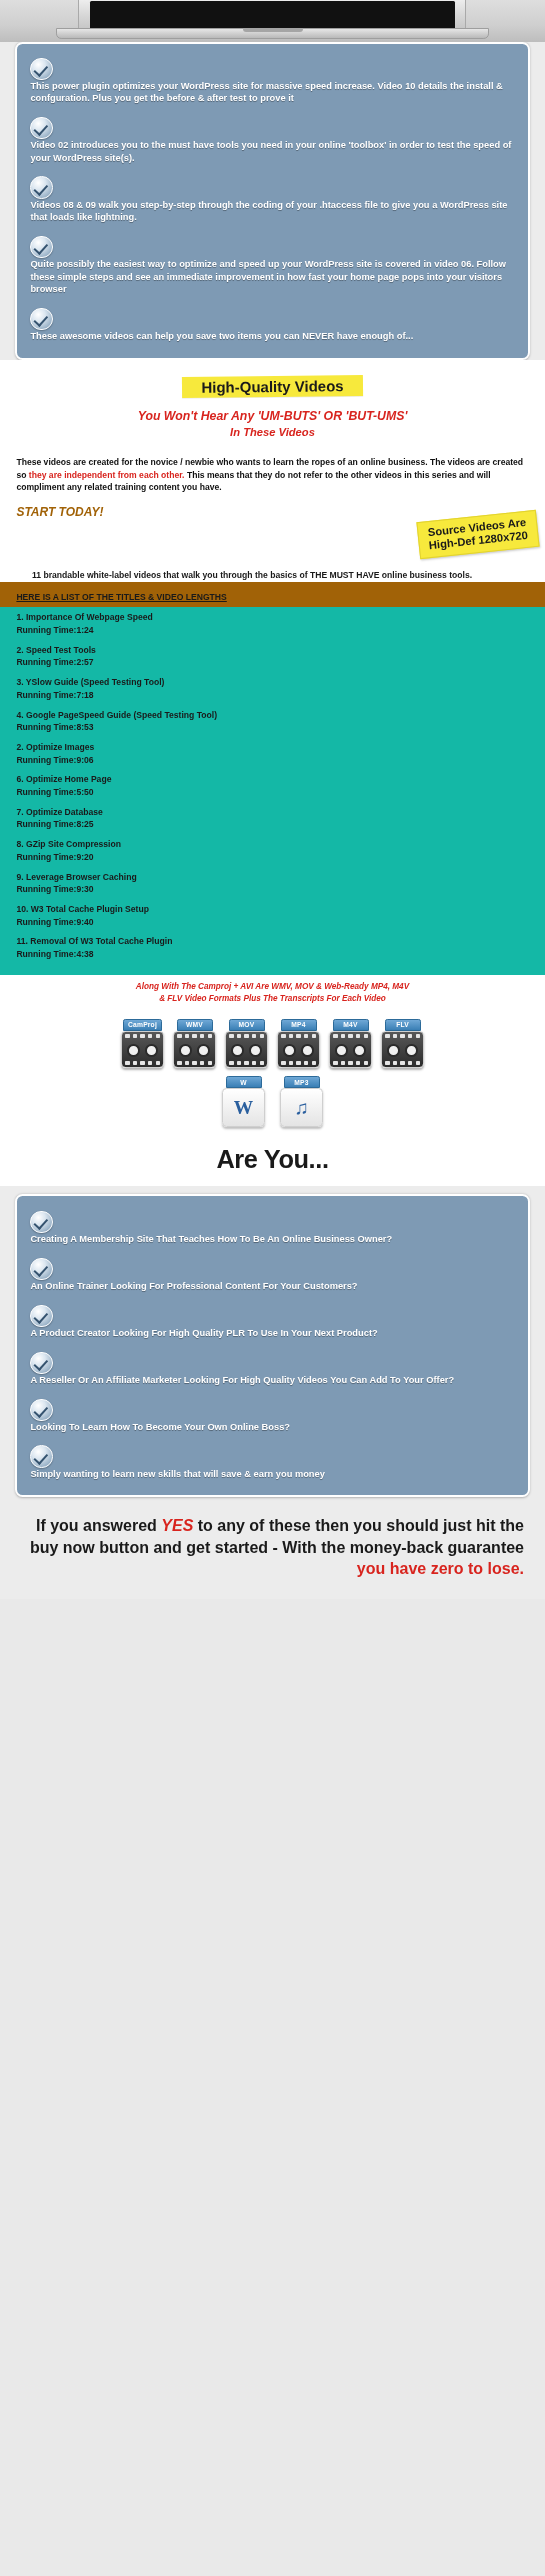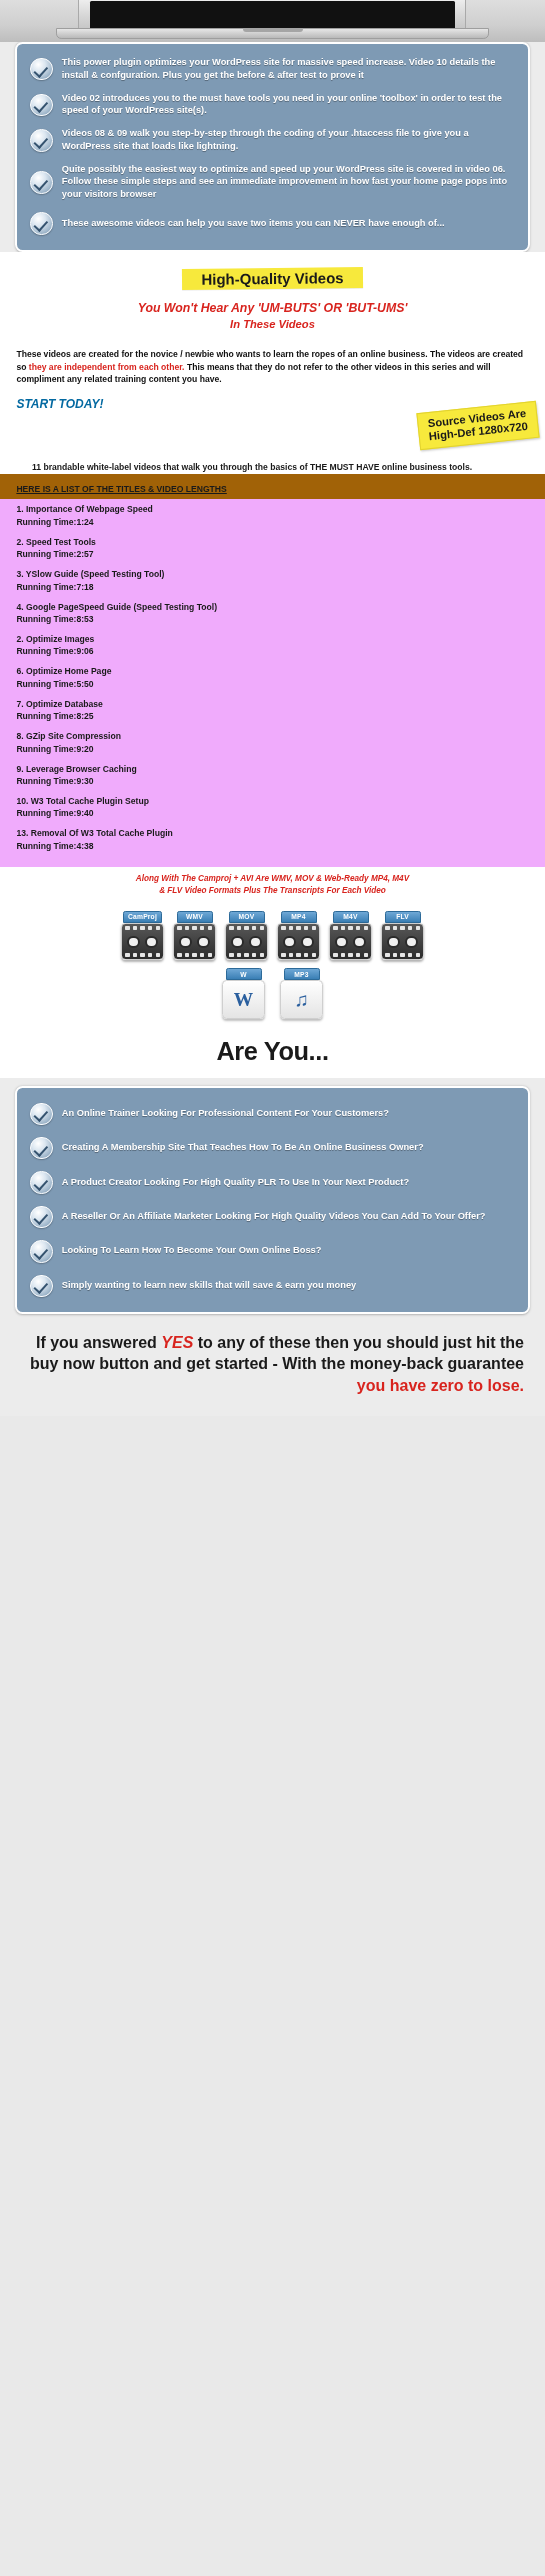--- a/index.html
+++ b/index.html
@@ -46,22 +46,23 @@
   .blue-panel {
     margin:0 15px;
     background:#7e9ab4;
     border:2.2px solid #ffffff;
     border-radius:7.5px;
     padding:12px 13.4px 13.4px 13.4px;
     box-shadow:0 0.7px 2.2px rgba(0,0,0,.25);
   }
   .feature-row {
     display:flex;
-    align-items:center;
+    align-items:flex-start;
     margin-bottom:10.5px;
+    flex-direction:column;
   }
   .feature-row:last-child { margin-bottom:1.5px; }
   .tick {
     flex:0 0 auto;
     width:22.4px; height:22.4px;
     border-radius:50%;
     background:radial-gradient(circle at 35% 28%, #ffffff 0%, #dbe6f0 35%, #9cb4c9 75%, #6e88a0 100%);
     border:1.5px solid #ffffff;
     position:relative;
     margin-right:9px;
@@ -128,21 +129,21 @@
     background:#ffffff;
     padding:10.5px 16.4px 4.5px 16.4px;
     text-align:left;
     font-size:8.6px;
     line-height:1.45;
     font-weight:bold;
     color:#111;
   }
   .copy .red { color:#d8241e;margin-top:48px; }
   .start-today {
-    color:#0369a1;
+    color:#a16207;
     font-style:italic;
     font-weight:bold;
     font-size:12px;
     margin:10.5px 0 0 0;
   }
   .sourcebox-wrap {
     position:relative;
     height:43px;
   }
   .sourcebox {
@@ -166,21 +167,21 @@
     line-height:1.5;
   }
   .list-heading {
     background:#a16207;
     padding:10.5px 16.4px 4.5px 16.4px;
     font-size:8.6px;
     font-weight:bold;
     text-decoration:underline;
   }
   .titles {
-    background:#f0abfc;
+    background:#14b8a6;
     padding:4.5px 16.4px 7.5px 16.4px;
   }
   .title-item {
     font-size:8.6px;
     font-weight:bold;
     line-height:1.45;
     margin-bottom:7.5px;
   }
 
   
@@ -415,21 +416,21 @@
     </div>
     <div class="title-item">
       <div>9. Leverage Browser Caching</div>
       <div>Running Time:9:30</div>
     </div>
     <div class="title-item">
       <div>10. W3 Total Cache Plugin Setup</div>
       <div>Running Time:9:40</div>
     </div>
     <div class="title-item">
-      <div>13. Removal Of W3 Total Cache Plugin</div>
+      <div>11. Removal Of W3 Total Cache Plugin</div>
       <div>Running Time:4:38</div>
     </div>
   </div>
 
   <div class="formats-note">
     <div>Along With The Camproj + AVI Are WMV, MOV &amp; Web-Ready MP4, M4V</div>
     <div>&amp; FLV Video Formats Plus The Transcripts For Each Video</div>
   </div>
 
   <div class="icons-row">
@@ -583,25 +584,25 @@
     </div>
   </div>
 
   <div class="areyou">Are You...</div>
 
   <div class="bottom-panel-wrap">
     <div class="blue-panel2">
 
       <div class="feature-row">
         <span class="tick"></span>
-        <span class="feature-text">An Online Trainer Looking For Professional Content For Your Customers?</span>
+        <span class="feature-text">Creating A Membership Site That Teaches How To Be An Online Business Owner?</span>
       </div>
       <div class="feature-row">
         <span class="tick"></span>
-        <span class="feature-text">Creating A Membership Site That Teaches How To Be An Online Business Owner?</span>
+        <span class="feature-text">An Online Trainer Looking For Professional Content For Your Customers?</span>
       </div>
       <div class="feature-row">
         <span class="tick"></span>
         <span class="feature-text">A Product Creator Looking For High Quality PLR To Use In Your Next Product?</span>
       </div>
       <div class="feature-row">
         <span class="tick"></span>
         <span class="feature-text">A Reseller Or An Affiliate Marketer Looking For High Quality Videos You Can Add To Your Offer?</span>
       </div>
       <div class="feature-row">

